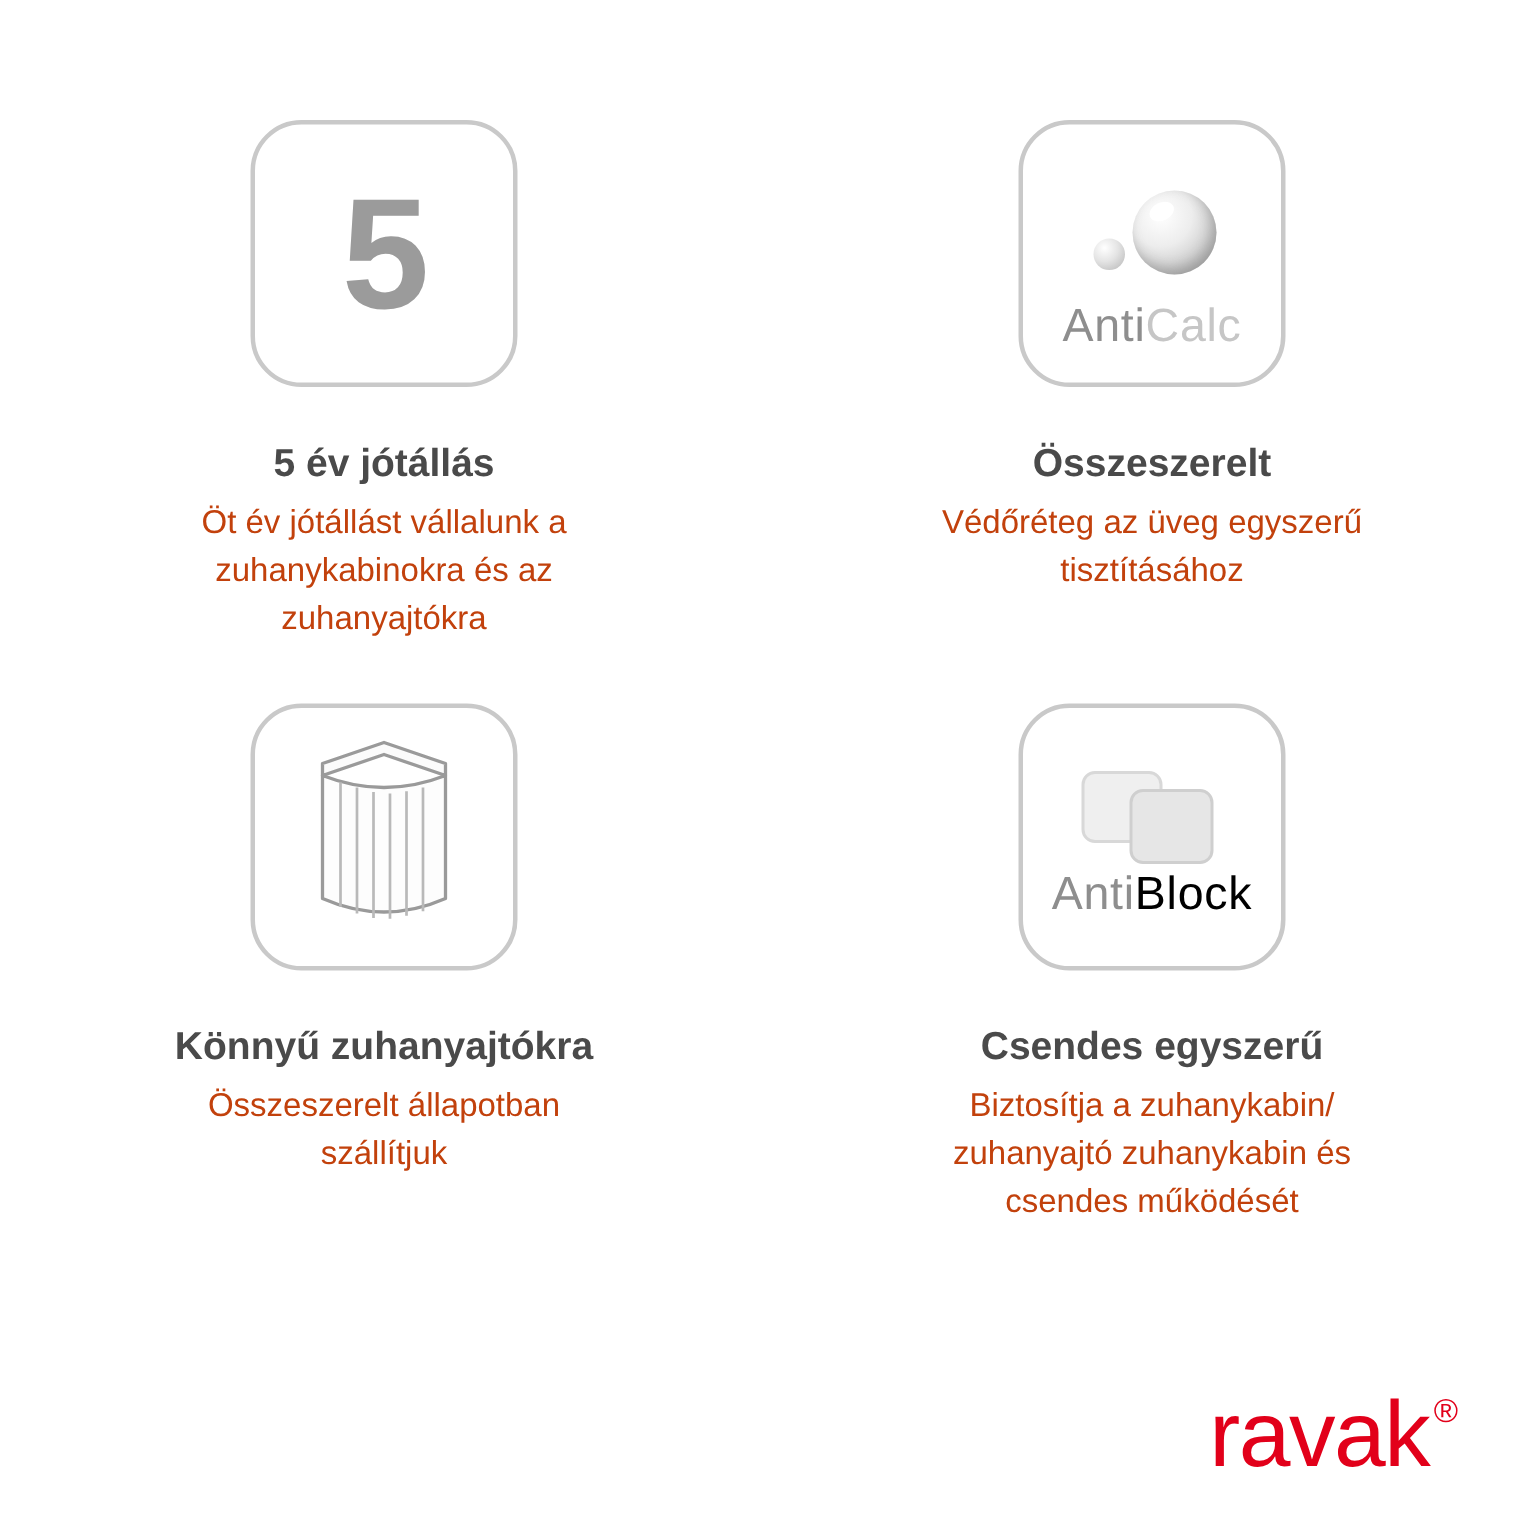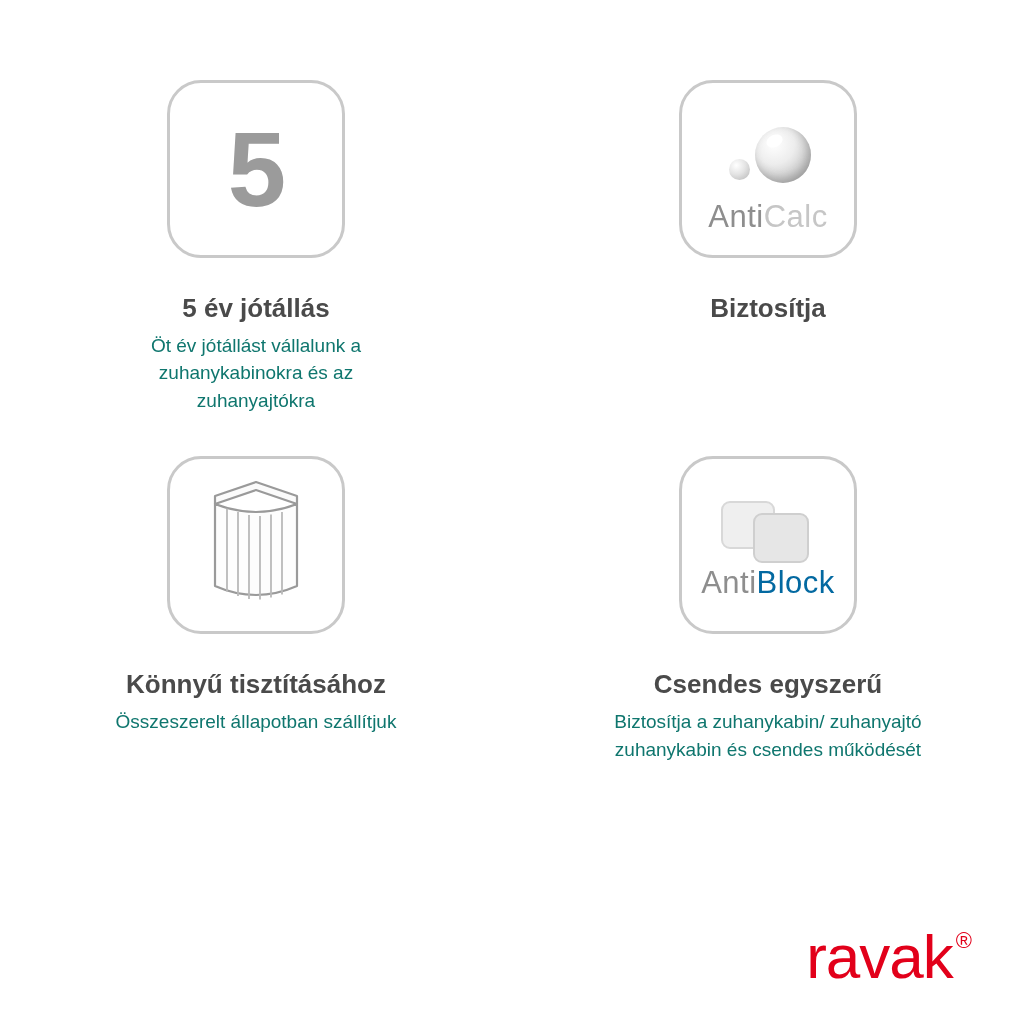--- a/index.html
+++ b/index.html
@@ -50,22 +50,22 @@
     margin-top: 34px;
     font-size: 26px;
     font-weight: bold;
     color: #4a4a4a;
     text-align: center;
     line-height: 1.3;
     max-width: 330px;
   }
   .feature-desc {
     margin-top: 6px;
-    font-size: 19px;
-    color: #0f766e;
+    font-size: 22px;
+    color: #c2410c;
     text-align: center;
     line-height: 1.45;
     max-width: 310px;
   }
   
   .num-five {
     font-size: 105px;
     font-weight: bold;
     color: #9b9b9b;
     line-height: 1;
@@ -168,21 +168,21 @@
     background: #e6e6e6;
     border-color: #cfcfcf;
   }
   .antiblock-text {
     font-size: 31px;
     color: #8e8e8e;
     letter-spacing: 0.5px;
     margin-top: 4px;
   }
   .antiblock-text .light {
-    color: #0369a1;
+    color: #000000;
   }
   
   .logo {
     position: absolute;
     right: 52px;
     bottom: 36px;
     display: flex;
     align-items: flex-start;
   }
   .logo-text {
@@ -218,38 +218,39 @@
     <div class="feature">
       <div class="icon-box">
         <div class="anticalc-wrap">
           <div class="drop-art">
             <div class="drop-big"></div>
             <div class="drop-small"></div>
           </div>
           <div class="anticalc-text"><span>Anti</span><span class="light">Calc</span></div>
         </div>
       </div>
-      <div class="feature-title">Biztosítja</div>
+      <div class="feature-title">Összeszerelt</div>
+      <div class="feature-desc">Védőréteg az üveg egyszerű tisztításához</div>
     </div>
 
     <div class="feature">
       <div class="icon-box">
         <svg class="cabin" viewBox="0 0 118 134">
           <polygon points="18,18 59,4 100,18 100,26 59,12 18,26" fill="#fbfbfb" stroke="#9a9a9a" stroke-width="2.2" stroke-linejoin="round"></polygon>
           <path d="M18,26 L18,108 Q59,126 100,108 L100,26 Q59,42 18,26 Z" fill="#fdfdfd" stroke="#9a9a9a" stroke-width="2.2" stroke-linejoin="round"></path>
           <line x1="30" y1="30.5" x2="30" y2="113.5" stroke="#b9b9b9" stroke-width="1.8"></line>
           <line x1="41" y1="34" x2="41" y2="118" stroke="#b9b9b9" stroke-width="1.8"></line>
           <line x1="52" y1="37" x2="52" y2="121" stroke="#b9b9b9" stroke-width="1.8"></line>
           <line x1="63" y1="38" x2="63" y2="121.5" stroke="#b9b9b9" stroke-width="1.8"></line>
           <line x1="74" y1="36.5" x2="74" y2="119.5" stroke="#b9b9b9" stroke-width="1.8"></line>
           <line x1="85" y1="34" x2="85" y2="116.5" stroke="#b9b9b9" stroke-width="1.8"></line>
           <line x1="18" y1="26" x2="100" y2="26" stroke="#b6b6b6" stroke-width="0"></line>
         </svg>
       </div>
-      <div class="feature-title">Könnyű tisztításához</div>
+      <div class="feature-title">Könnyű zuhanyajtókra</div>
       <div class="feature-desc">Összeszerelt állapotban szállítjuk</div>
     </div>
 
     <div class="feature">
       <div class="icon-box">
         <div class="antiblock-wrap">
           <div class="blocks-art">
             <div class="blk blk-a"></div>
             <div class="blk blk-b"></div>
           </div>

